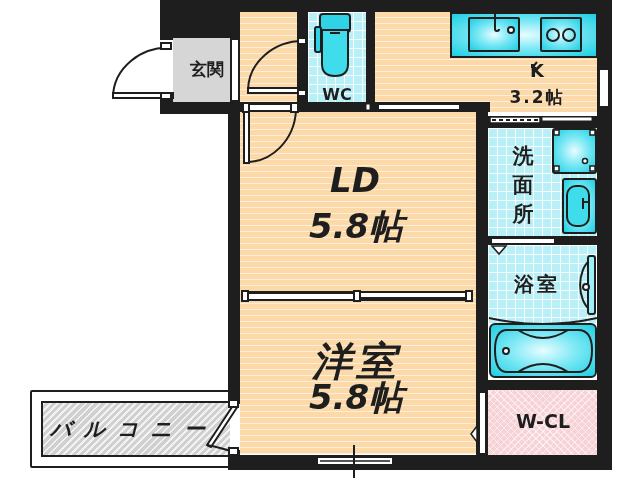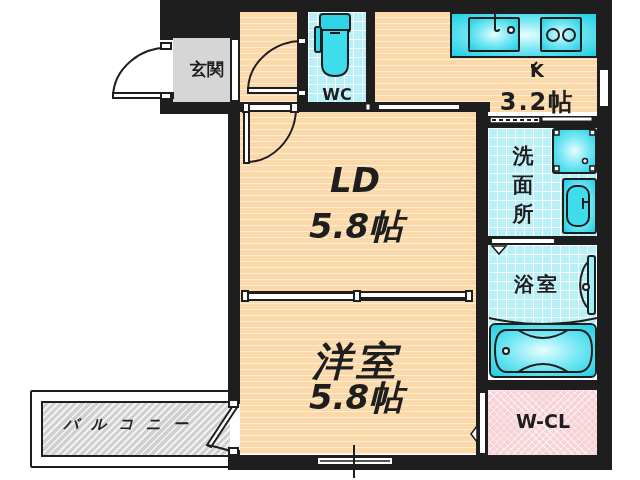--- a/index.html
+++ b/index.html
@@ -195,23 +195,23 @@
     <rect x="229" y="400" width="9" height="7"></rect>
     <rect x="229" y="448" width="9" height="7"></rect>
   </g>
 
   <rect x="366" y="104" width="4" height="6" fill="#fff" stroke="#1e1e1e" stroke-width="1"></rect>
 </svg>
 
 <div class="label" style="left:173px;top:58px;width:68px;font-size:17px;">玄関</div>
 <div class="label" style="left:314px;top:85px;width:46px;font-size:16px;">WC</div>
 <div class="label" style="left:517px;top:60px;width:40px;font-size:18px;">K</div>
-<div class="label" style="left:490px;top:86px;width:94px;font-size:24px;letter-spacing:2px;">3.2帖</div>
+<div class="label" style="left:490px;top:86px;width:94px;font-size:17px;letter-spacing:2px;">3.2帖</div>
 <div class="label italic" style="left:310px;top:160px;width:90px;font-size:34px;">LD</div>
 <div class="label italic" style="left:296px;top:204px;width:120px;font-size:34px;">5.8帖</div>
 <div class="label" style="left:508px;top:142px;width:30px;font-size:21px;">洗</div>
 <div class="label" style="left:508px;top:171px;width:30px;font-size:21px;">面</div>
 <div class="label" style="left:508px;top:200px;width:30px;font-size:21px;">所</div>
 <div class="label" style="left:505px;top:271px;width:64px;font-size:20px;letter-spacing:3px;">浴室</div>
 <div class="label italic" style="left:306px;top:334px;width:100px;font-size:40px;letter-spacing:4px;">洋室</div>
 <div class="label italic" style="left:296px;top:375px;width:120px;font-size:34px;">5.8帖</div>
 <div class="label" style="left:500px;top:410px;width:86px;font-size:19px;">W-CL</div>
-<div class="label italic" style="left:50px;top:415px;width:150px;font-size:15px;letter-spacing:12px;text-align:right;">バルコニー</div>
+<div class="label italic" style="left:50px;top:415px;width:150px;font-size:21px;letter-spacing:12px;text-align:right;">バルコニー</div>
 
 </body></html>

